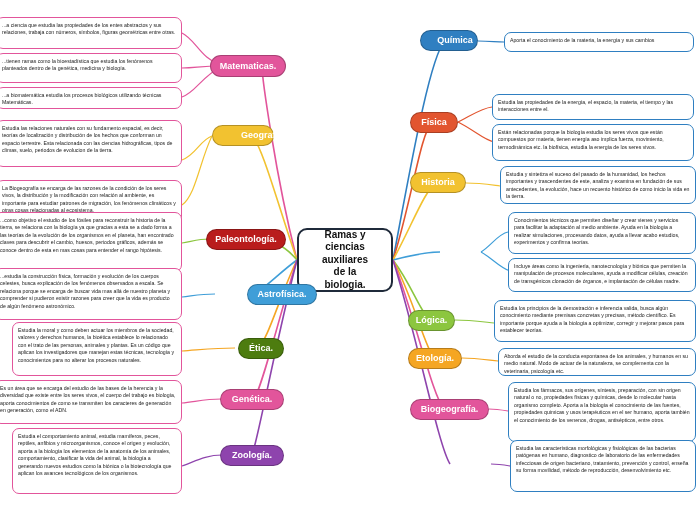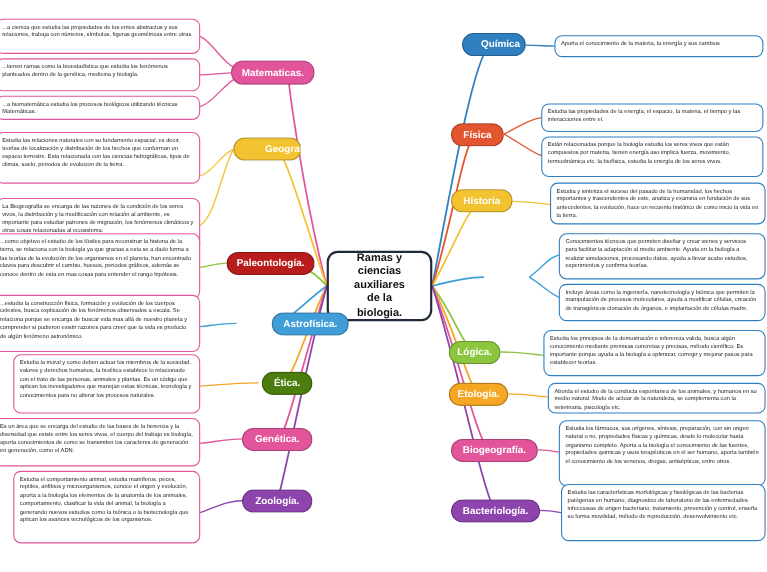--- a/index.html
+++ b/index.html
@@ -74,21 +74,20 @@
   <div class="node" style="left:238px;top:338px;width:46px;height:21px;background:#4d7c0f;">Ética.</div>
   <div class="node" style="left:220px;top:389px;width:64px;height:21px;background:#e2559b;">Genética.</div>
   <div class="node" style="left:220px;top:445px;width:64px;height:21px;background:#8e44ad;">Zoología.</div>
 
   <div class="node" style="left:420px;top:30px;width:58px;height:21px;background:#2f7fc1;padding-left:18px;">Química</div>
   <div class="node" style="left:410px;top:112px;width:48px;height:21px;background:#e2552f;">Física</div>
   <div class="node" style="left:410px;top:172px;width:56px;height:21px;background:#f2c230;">Historia</div>
   <div class="node" style="left:408px;top:310px;width:47px;height:21px;background:#8cc63f;text-align:center;">Lógica.</div>
   <div class="node" style="left:408px;top:348px;width:54px;height:21px;background:#f5a623;">Etología.</div>
   <div class="node" style="left:410px;top:399px;width:79px;height:21px;background:#e2559b;">Biogeografía.</div>
-  <div class="node" style="left:410px;top:454px;width:81px;height:21px;background:#8e44ad;">Bacteriología.</div>
 
   <div class="note left" style="left:-4px;top:17px;width:186px;height:32px;">...a ciencia que estudia las propiedades de los entes abstractos y sus relaciones, trabaja con números, símbolos, figuras geométricas entre otras.</div>
   <div class="note left" style="left:-4px;top:53px;width:186px;height:30px;">...tienen ramas como la bioestadística que estudia los fenómenos planteados dentro de la genética, medicina y biología.</div>
   <div class="note left" style="left:-4px;top:87px;width:186px;height:22px;">...a biomatemática estudia los procesos biológicos utilizando técnicas Matemáticas.</div>
 
   <div class="note left" style="left:-4px;top:120px;width:186px;height:47px;">Estudia las relaciones naturales con su fundamento espacial, es decir, teorías de localización y distribución de los hechos que conforman un espacio terrestre. Esta relacionada con las ciencias hidrográficas, tipos de climas,  suelo, periodos de evolucion de la tierra.</div>
   <div class="note left" style="left:-4px;top:180px;width:186px;height:50px;">La Biogeografía se encarga de las razones de la condición de los seres vivos, la distribución y la modificación con relación al ambiente, es importante para estudiar patrones de migración, los fenómenos climáticos y otras cosas relacionadas al ecosistema.</div>
 
   <div class="note left" style="left:-6px;top:212px;width:188px;height:60px;">...como objetivo el estudio de los fósiles para reconstruir la historia de la tierra, se relaciona con la biología ya que gracias a esta se a dado forma a las teorías de la evolución de los organismos en el planeta, han encontrado claves para descubrir el cambio, huesos, periodos gráficos, además se conoce dentro de esta en mas cosas para entender el rango hipótesis.</div>
 

